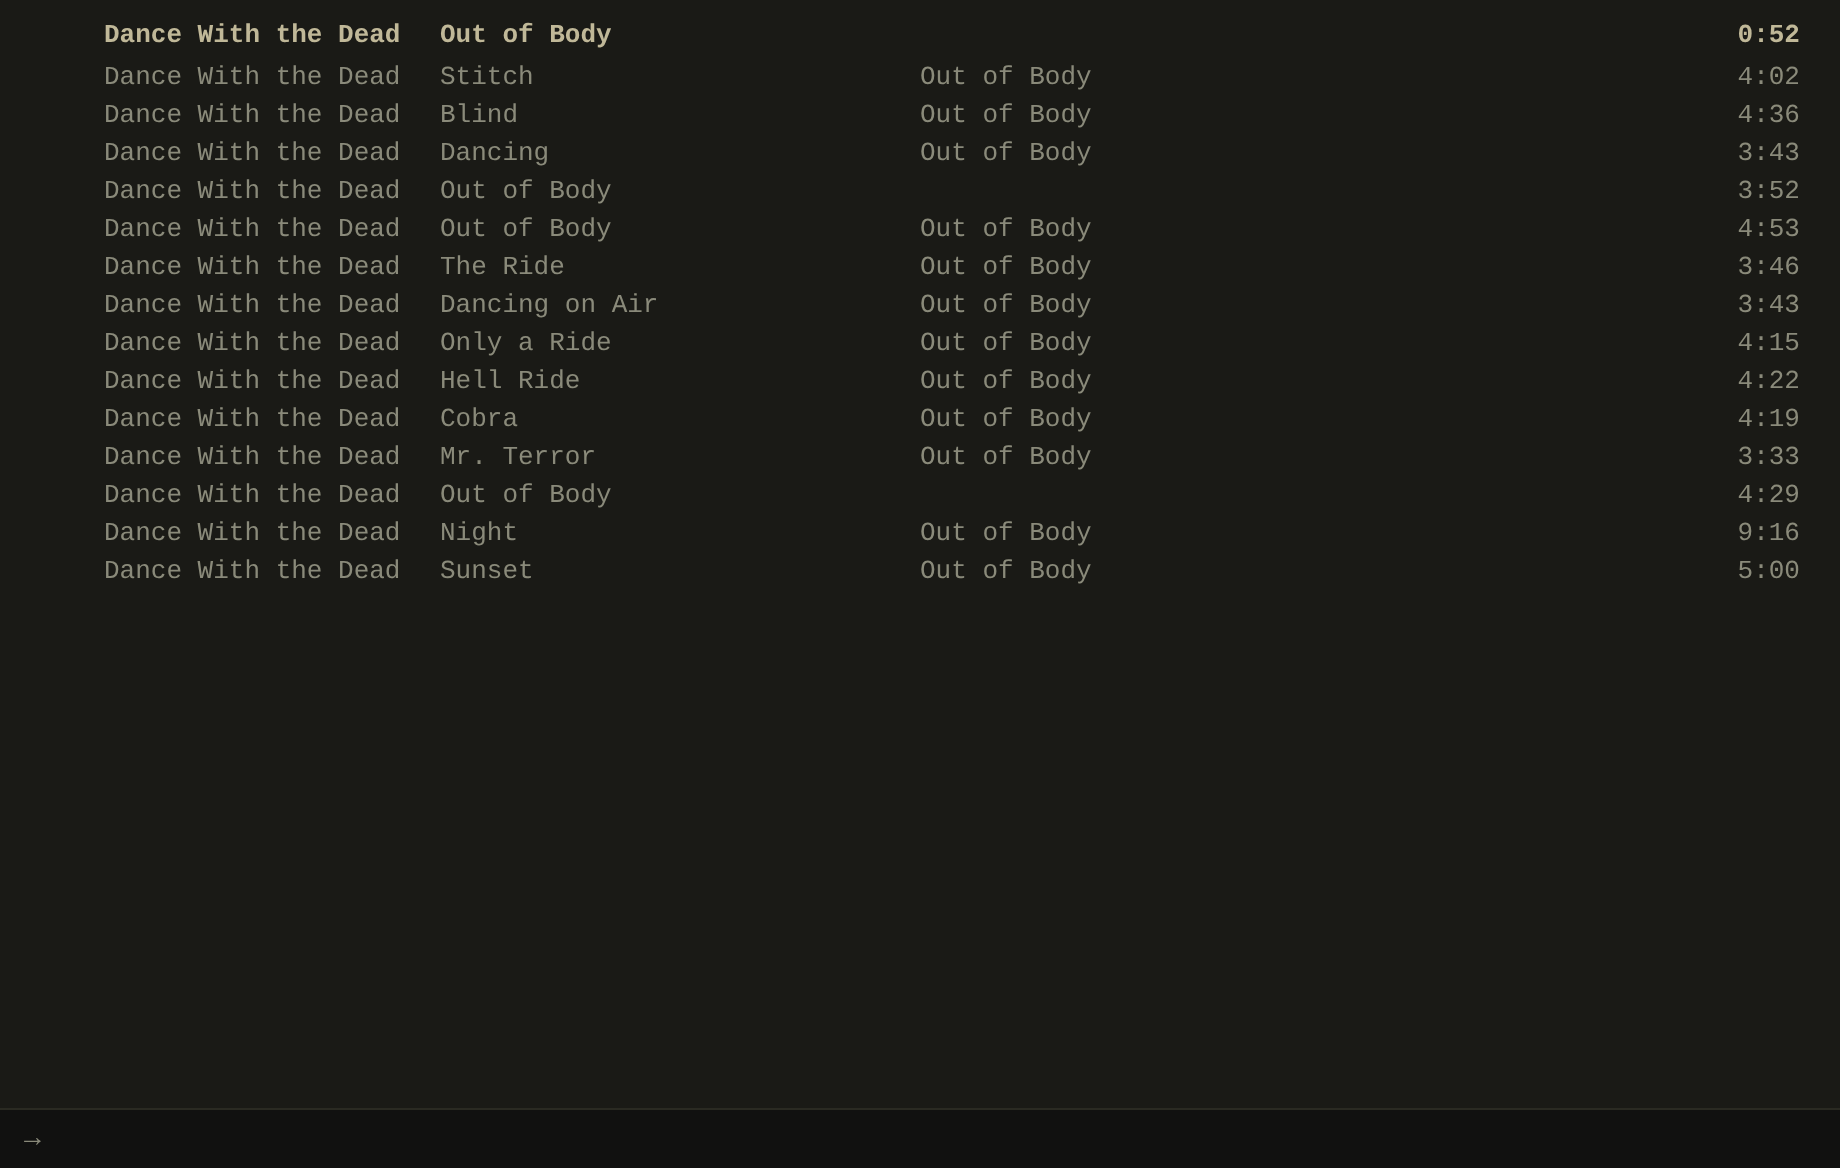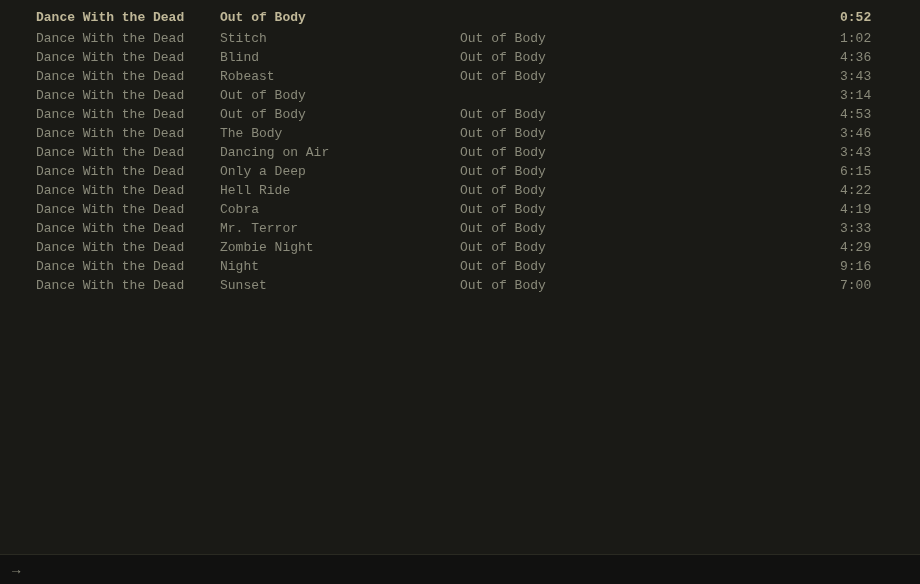--- a/index.html
+++ b/index.html
@@ -33,42 +33,42 @@
     }
 
     .track-row.header {
       color: #c0b898;
       font-weight: bold;
       margin-bottom: 2px;
     }
 
     .col-artist {
       width: 210px;
-      padding-left: 36px;
+      padding-left: 52px;
       white-space: nowrap;
       overflow: hidden;
     }
 
     .col-title {
       width: 240px;
       padding-left: 10px;
       white-space: nowrap;
       overflow: hidden;
     }
 
     .col-album {
       flex: 1;
       padding-left: 10px;
       white-space: nowrap;
       overflow: hidden;
     }
 
     .col-duration {
       width: 80px;
-      text-align: left;
+      text-align: right;
       padding-right: 20px;
       white-space: nowrap;
     }
 
     .bottom-bar {
       position: absolute;
       bottom: 0;
       left: 0;
       right: 0;
       height: 30px;
@@ -91,62 +91,62 @@
 
   <div class="track-row header">
     <div class="col-artist">Dance With the Dead</div>
     <div class="col-album">Out of Body</div>
     <div class="col-duration">0:52</div>
   </div>
 <div class="track-row">
       <div class="col-artist">Dance With the Dead</div>
       <div class="col-title">Stitch</div>
       <div class="col-album">Out of Body</div>
-      <div class="col-duration">1:02</div>
+      <div class="col-duration">4:02</div>
     </div>
     <div class="track-row">
       <div class="col-artist">Dance With the Dead</div>
       <div class="col-title">Blind</div>
       <div class="col-album">Out of Body</div>
       <div class="col-duration">4:36</div>
     </div>
     <div class="track-row">
       <div class="col-artist">Dance With the Dead</div>
-      <div class="col-title">Robeast</div>
+      <div class="col-title">Dancing</div>
       <div class="col-album">Out of Body</div>
       <div class="col-duration">3:43</div>
     </div>
     <div class="track-row">
       <div class="col-artist">Dance With the Dead</div>
       <div class="col-album">Out of Body</div>
-      <div class="col-duration">3:14</div>
+      <div class="col-duration">3:52</div>
     </div>
     <div class="track-row">
       <div class="col-artist">Dance With the Dead</div>
       <div class="col-title">Out of Body</div>
       <div class="col-album">Out of Body</div>
       <div class="col-duration">4:53</div>
     </div>
     <div class="track-row">
       <div class="col-artist">Dance With the Dead</div>
-      <div class="col-title">The Body</div>
+      <div class="col-title">The Ride</div>
       <div class="col-album">Out of Body</div>
       <div class="col-duration">3:46</div>
     </div>
     <div class="track-row">
       <div class="col-artist">Dance With the Dead</div>
       <div class="col-title">Dancing on Air</div>
       <div class="col-album">Out of Body</div>
       <div class="col-duration">3:43</div>
     </div>
     <div class="track-row">
       <div class="col-artist">Dance With the Dead</div>
-      <div class="col-title">Only a Deep</div>
+      <div class="col-title">Only a Ride</div>
       <div class="col-album">Out of Body</div>
-      <div class="col-duration">6:15</div>
+      <div class="col-duration">4:15</div>
     </div>
     <div class="track-row">
       <div class="col-artist">Dance With the Dead</div>
       <div class="col-title">Hell Ride</div>
       <div class="col-album">Out of Body</div>
       <div class="col-duration">4:22</div>
     </div>
     <div class="track-row">
       <div class="col-artist">Dance With the Dead</div>
       <div class="col-title">Cobra</div>
@@ -154,33 +154,32 @@
       <div class="col-duration">4:19</div>
     </div>
     <div class="track-row">
       <div class="col-artist">Dance With the Dead</div>
       <div class="col-title">Mr. Terror</div>
       <div class="col-album">Out of Body</div>
       <div class="col-duration">3:33</div>
     </div>
     <div class="track-row">
       <div class="col-artist">Dance With the Dead</div>
-      <div class="col-title">Zombie Night</div>
       <div class="col-album">Out of Body</div>
       <div class="col-duration">4:29</div>
     </div>
     <div class="track-row">
       <div class="col-artist">Dance With the Dead</div>
       <div class="col-title">Night</div>
       <div class="col-album">Out of Body</div>
       <div class="col-duration">9:16</div>
     </div>
     <div class="track-row">
       <div class="col-artist">Dance With the Dead</div>
       <div class="col-title">Sunset</div>
       <div class="col-album">Out of Body</div>
-      <div class="col-duration">7:00</div>
+      <div class="col-duration">5:00</div>
     </div>
   </div>
 
 <div class="bottom-bar">
   <span class="arrow-icon">→</span>
 </div>
 
 </body></html>

